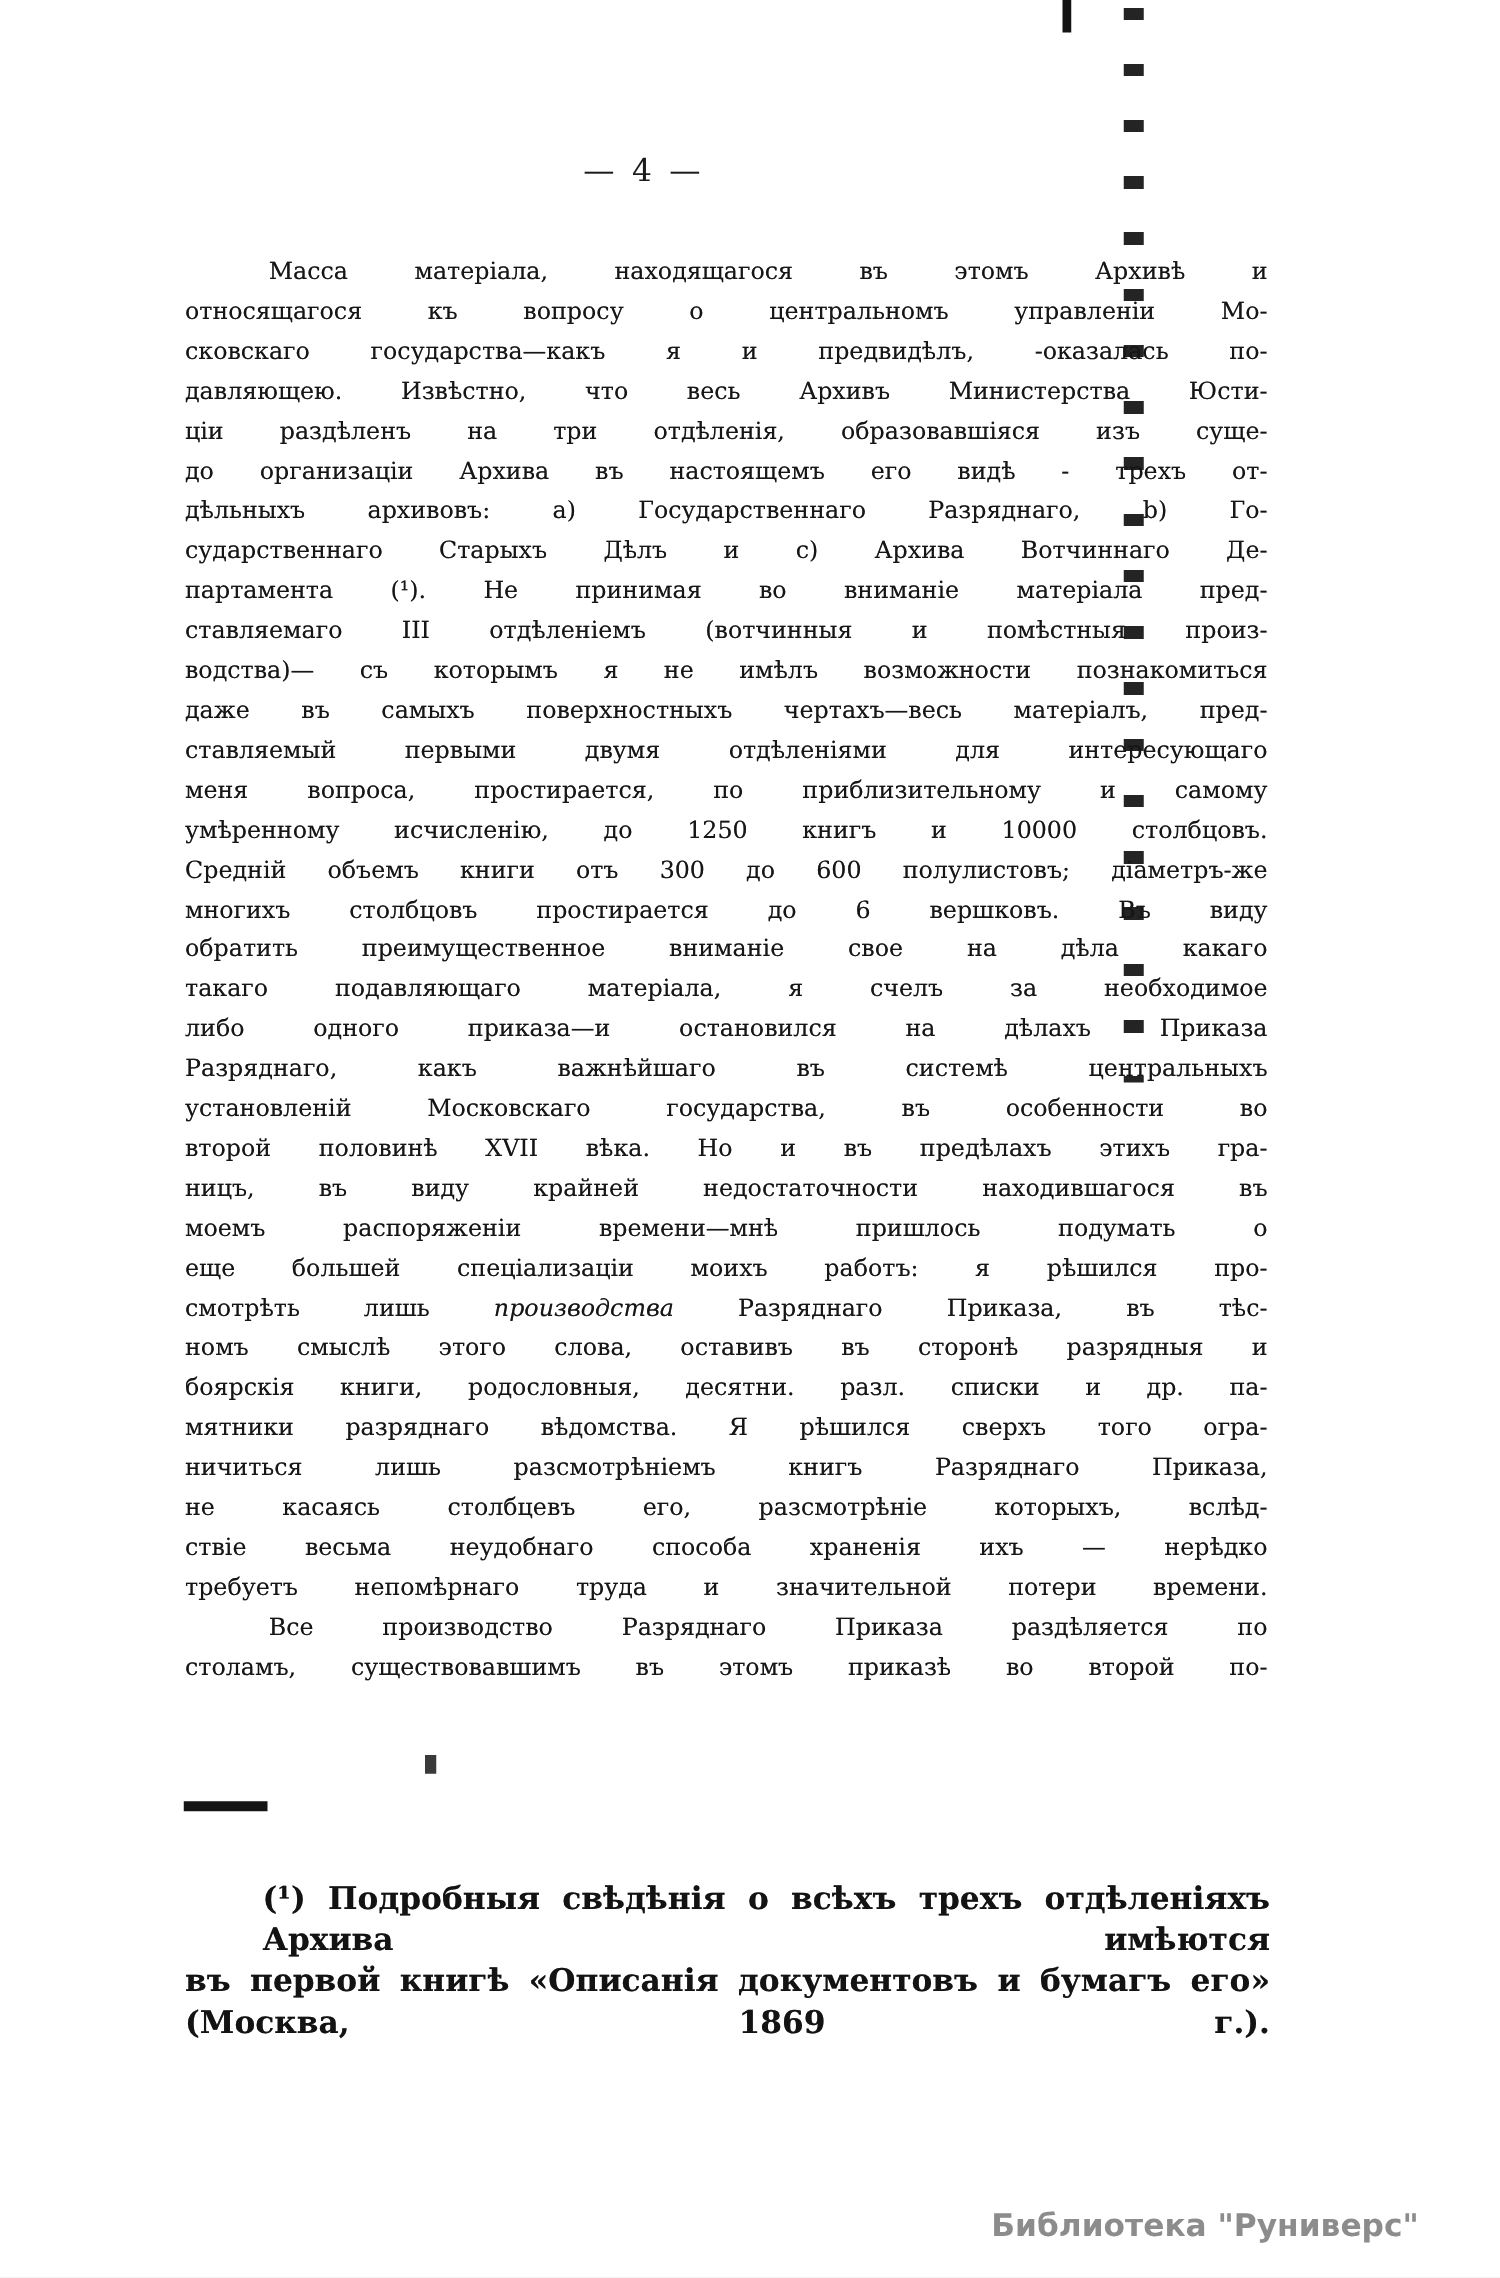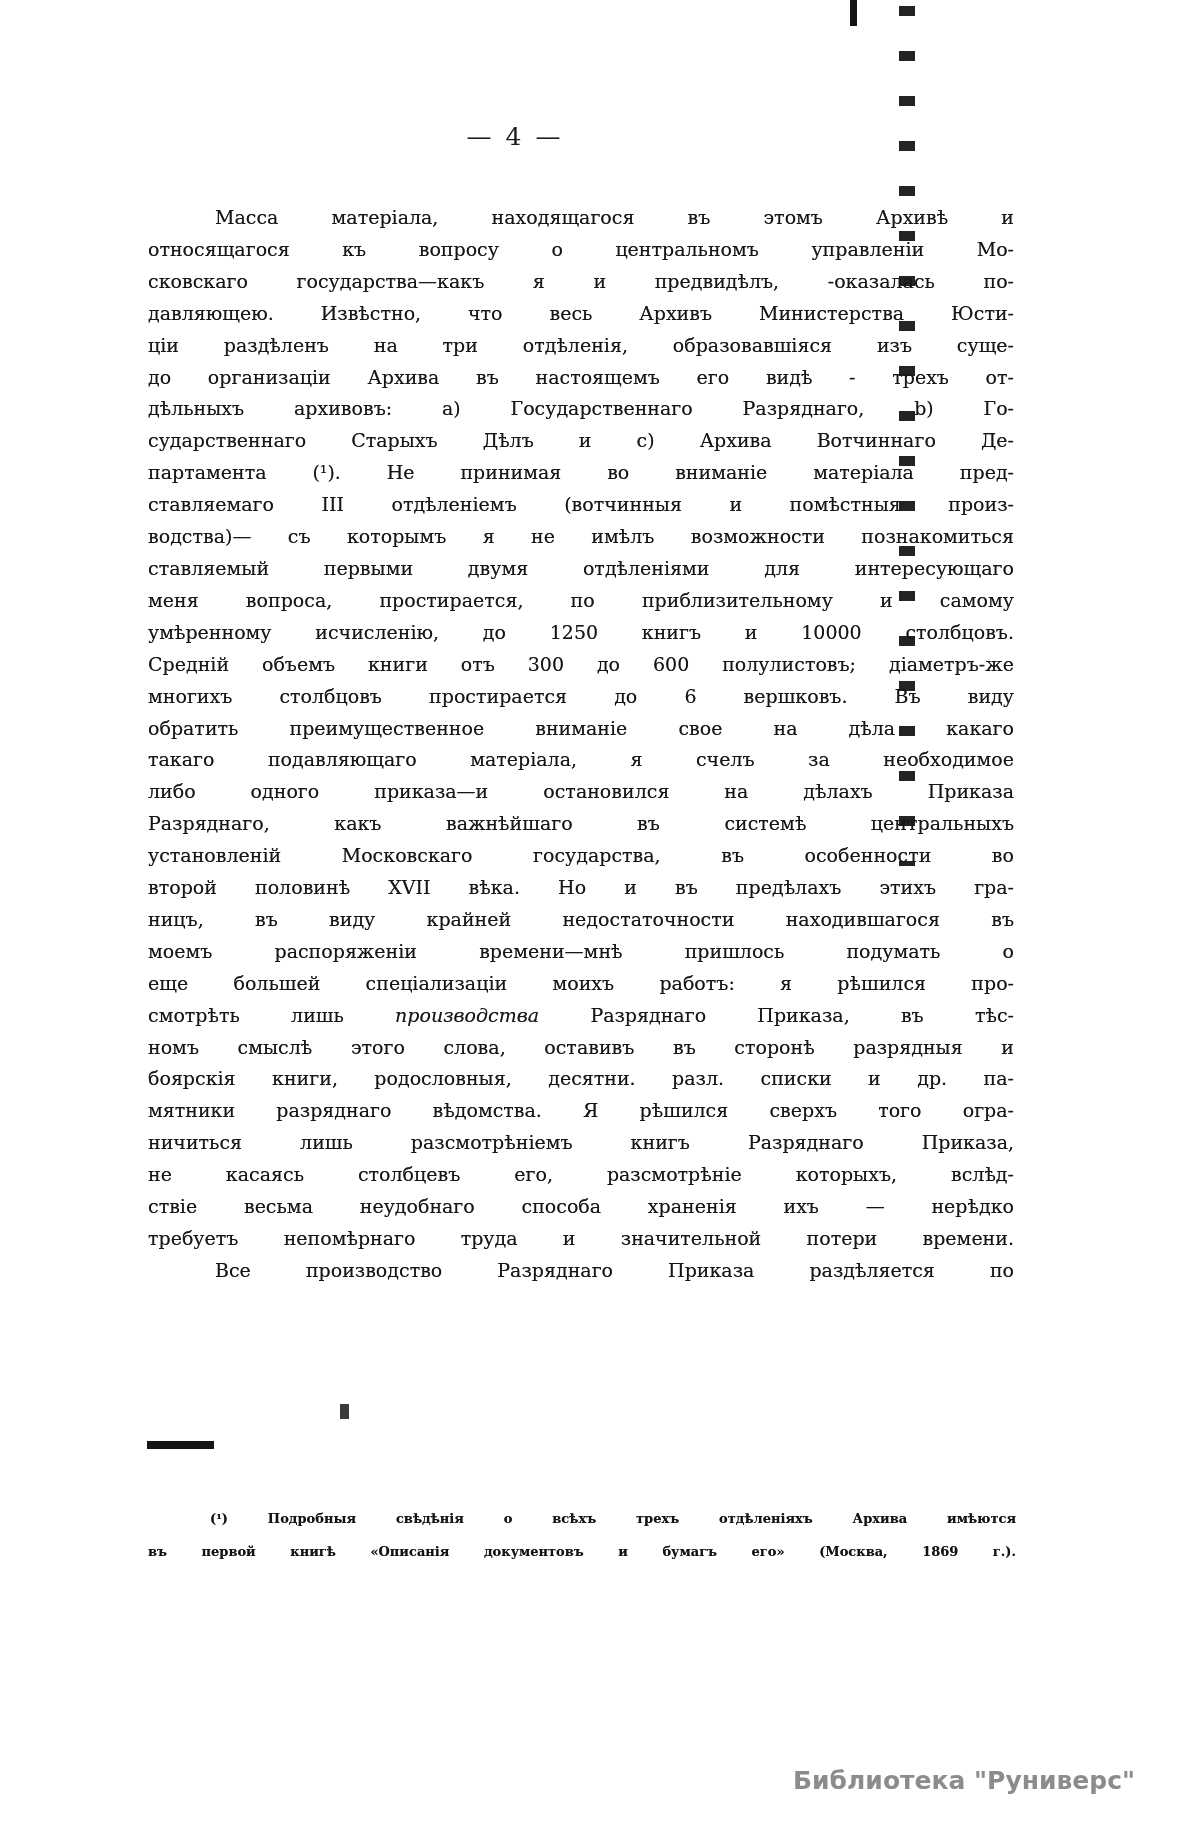--- a/index.html
+++ b/index.html
@@ -24,21 +24,21 @@
   }
   .line { text-align:justify; text-align-last:justify; }
   .line.indent { padding-left:67px; }
   .italic { font-style:italic;margin-top:12px; }
   .footnote-rule {
     position:absolute; left:147px; top:1441px; width:67px; height:8px;
     background:#151515;
   }
   .footnote {
     position:absolute; left:148px; top:1502px; width:868px;
-    font-size:13px; line-height:33px; font-weight:bold; color:#131313;
+    font-size:25px; line-height:33px; font-weight:bold; color:#131313;
     text-shadow:0 0 0.4px rgba(10,10,10,.5);
   }
   .fline { text-align:justify; text-align-last:justify; }
   .fline.indent-f { padding-left:62px; }
   .watermark {
     position:absolute; top:1766px; right:65px;
     font-family:"DejaVu Sans", sans-serif;
     font-size:25px; font-weight:bold; color:#8c8c8c;
   }
   
@@ -65,20 +65,21 @@
     <div class="line">относящагося къ вопросу о центральномъ управленіи Мо-</div>
     <div class="line">сковскаго государства—какъ я и предвидѣлъ, -оказалась по-</div>
     <div class="line">давляющею. Извѣстно, что весь Архивъ Министерства Юсти-</div>
     <div class="line">ціи раздѣленъ на три отдѣленія, образовавшіяся изъ суще-</div>
     <div class="line">до организаціи Архива въ настоящемъ его видѣ - трехъ от-</div>
     <div class="line">дѣльныхъ архивовъ: а) Государственнаго Разряднаго, b) Го-</div>
     <div class="line">сударственнаго Старыхъ Дѣлъ и с) Архива Вотчиннаго Де-</div>
     <div class="line">партамента (¹). Не принимая во вниманіе матеріала пред-</div>
     <div class="line">ставляемаго III отдѣленіемъ (вотчинныя и помѣстныя произ-</div>
     <div class="line">водства)— съ которымъ я не имѣлъ возможности познакомиться</div>
+    <div class="line">даже въ самыхъ поверхностныхъ чертахъ—весь матеріалъ, пред-</div>
     <div class="line">ставляемый первыми двумя отдѣленіями для интересующаго</div>
     <div class="line">меня вопроса, простирается, по приблизительному и самому</div>
     <div class="line">умѣренному исчисленію, до 1250 книгъ и 10000 столбцовъ.</div>
     <div class="line">Средній объемъ книги отъ 300 до 600 полулистовъ; діаметръ-же</div>
     <div class="line">многихъ столбцовъ простирается до 6 вершковъ. Въ виду</div>
     <div class="line">обратить преимущественное вниманіе свое на дѣла какаго</div>
     <div class="line">такаго подавляющаго матеріала, я счелъ за необходимое</div>
     <div class="line">либо одного приказа—и остановился на дѣлахъ Приказа</div>
     <div class="line">Разряднаго, какъ важнѣйшаго въ системѣ центральныхъ</div>
     <div class="line">установленій Московскаго государства, въ особенности во</div>
@@ -88,20 +89,21 @@
     <div class="line">еще большей спеціализаціи моихъ работъ: я рѣшился про-</div>
     <div class="line"><span>смотрѣть лишь </span><span class="italic">производства</span><span> Разряднаго Приказа, въ тѣс-</span></div>
     <div class="line">номъ смыслѣ этого слова, оставивъ въ сторонѣ разрядныя и</div>
     <div class="line">боярскія книги, родословныя, десятни. разл. списки и др. па-</div>
     <div class="line">мятники разряднаго вѣдомства. Я рѣшился сверхъ того огра-</div>
     <div class="line">ничиться лишь разсмотрѣніемъ книгъ Разряднаго Приказа,</div>
     <div class="line">не касаясь столбцевъ его, разсмотрѣніе которыхъ, вслѣд-</div>
     <div class="line">ствіе весьма неудобнаго способа храненія ихъ — нерѣдко</div>
     <div class="line">требуетъ непомѣрнаго труда и значительной потери времени.</div>
     <div class="line indent">Все производство Разряднаго Приказа раздѣляется по</div>
+    <div class="line">столамъ, существовавшимъ въ этомъ приказѣ во второй по-</div>
   </main>
 
   <div class="footnote-rule"></div>
 
   <div class="footnote">
     <div class="fline indent-f">(¹) Подробныя свѣдѣнія о всѣхъ трехъ отдѣленіяхъ Архива имѣются</div>
     <div class="fline">въ первой книгѣ «Описанія документовъ и бумагъ его» (Москва, 1869 г.).</div>
   </div>
 
   <div class="watermark">Библиотека "Руниверс"</div>

